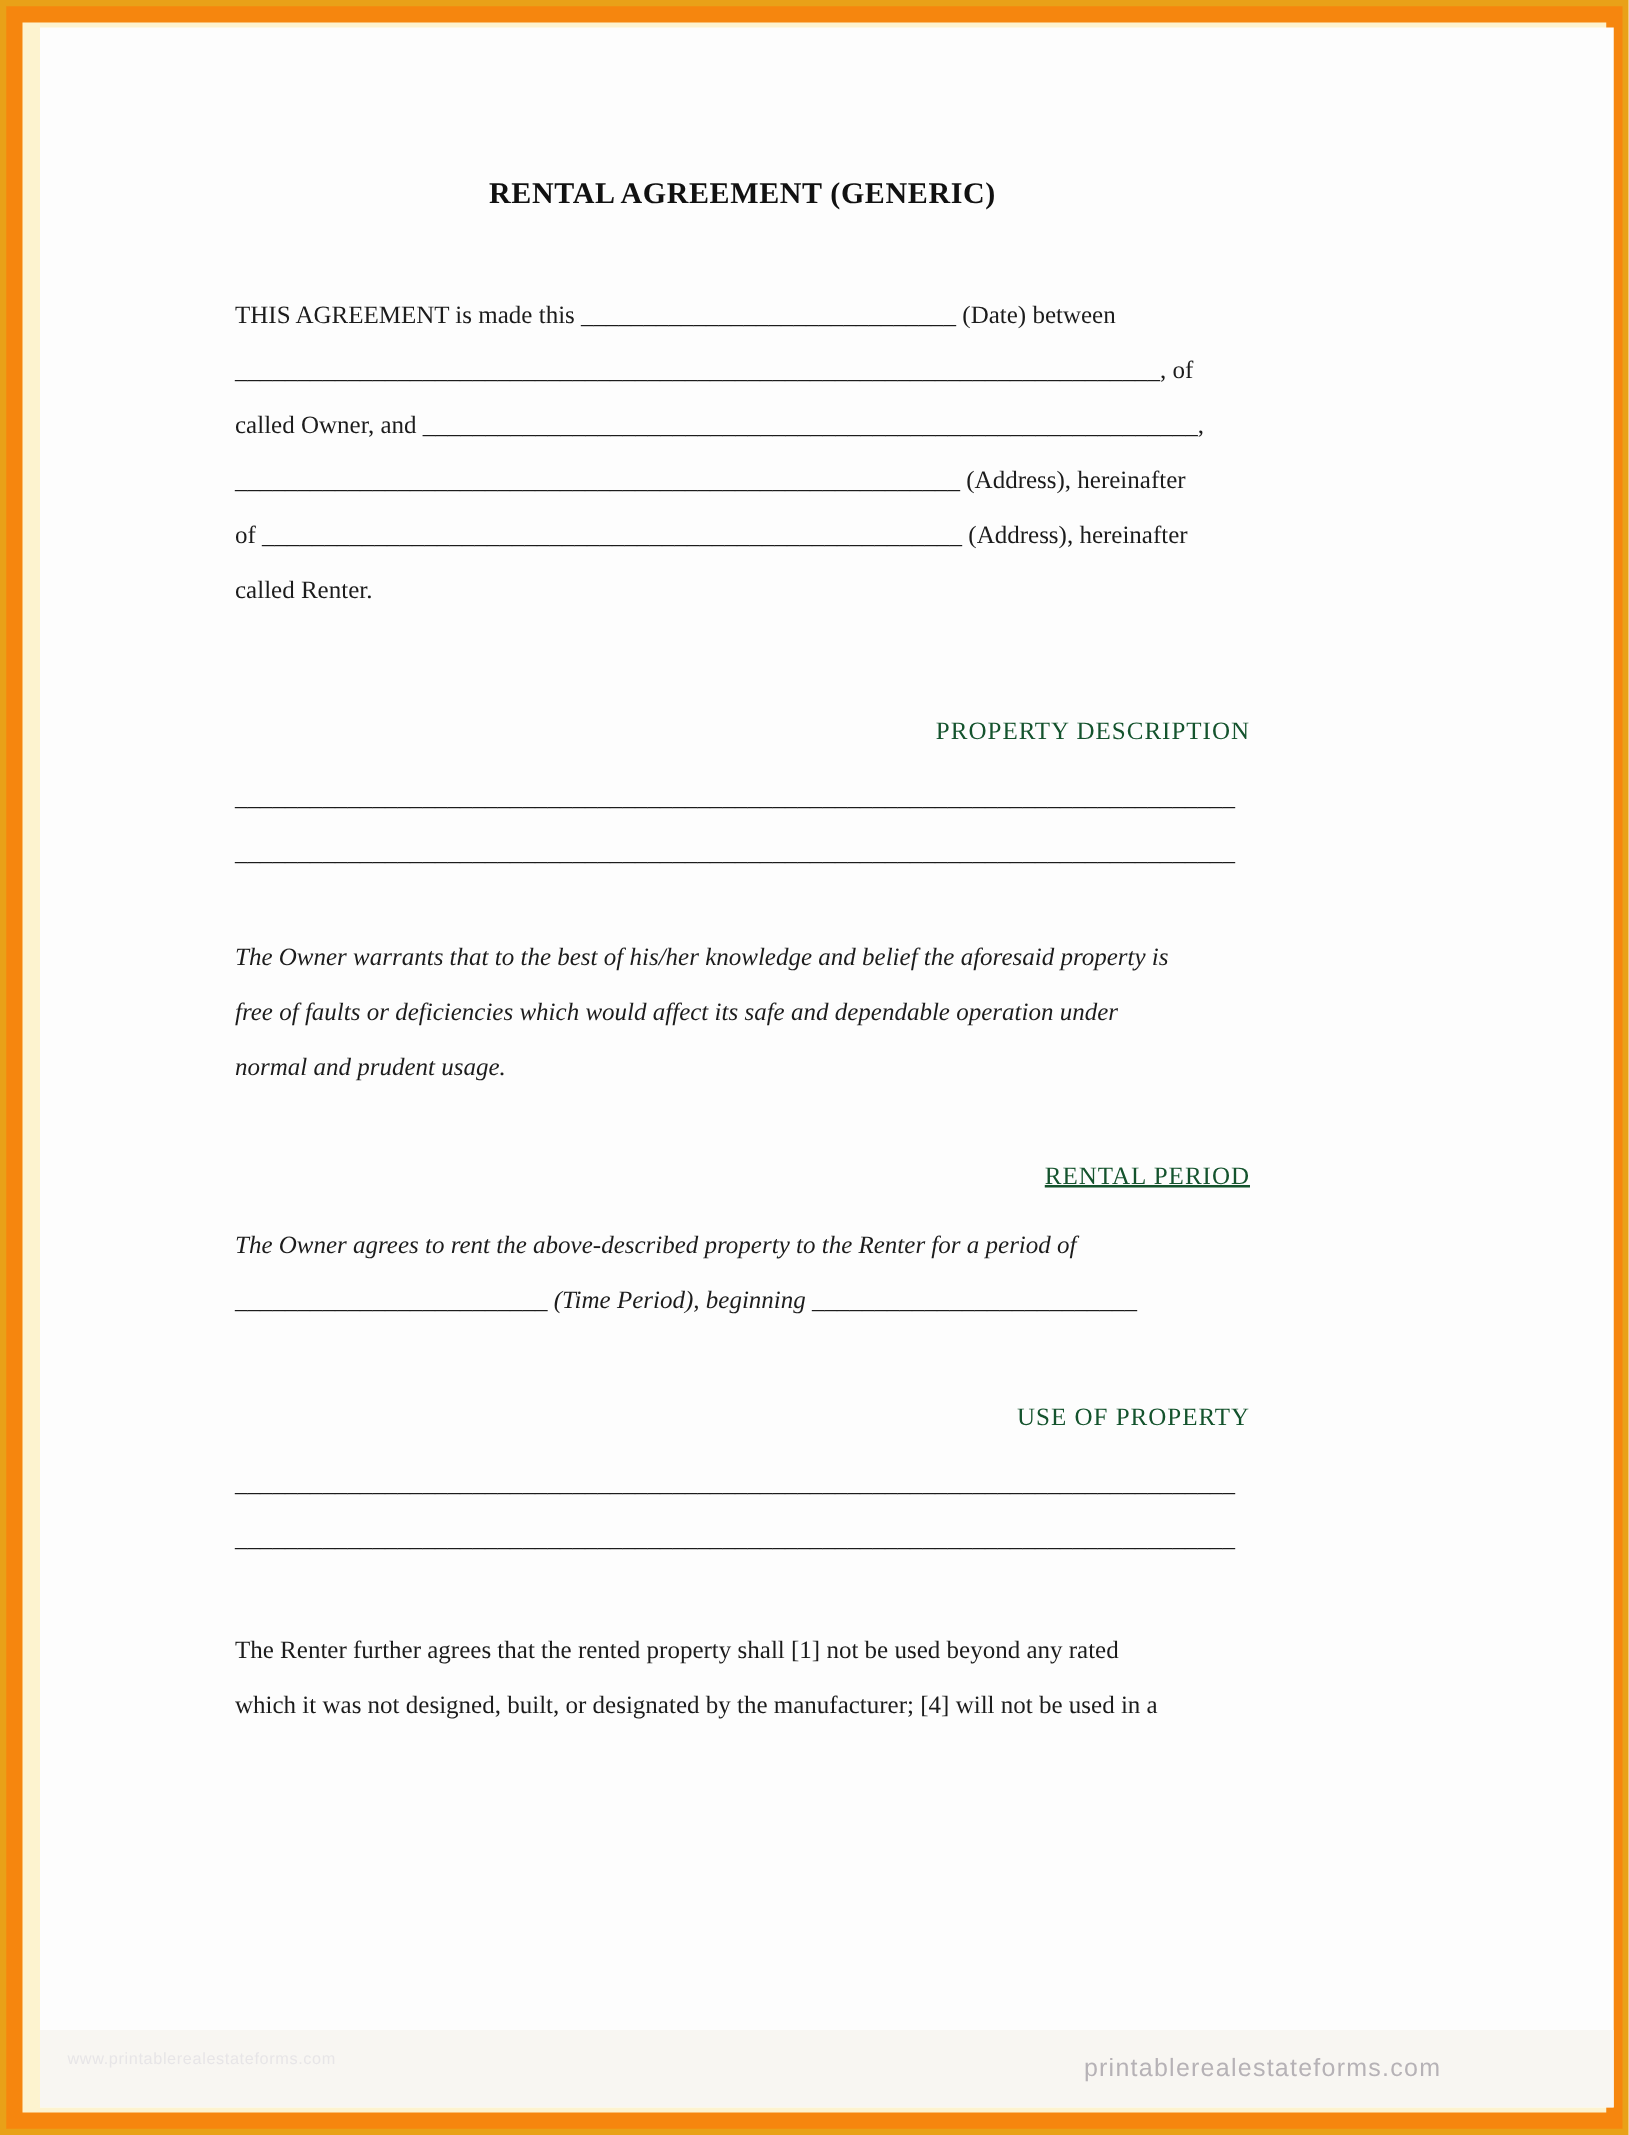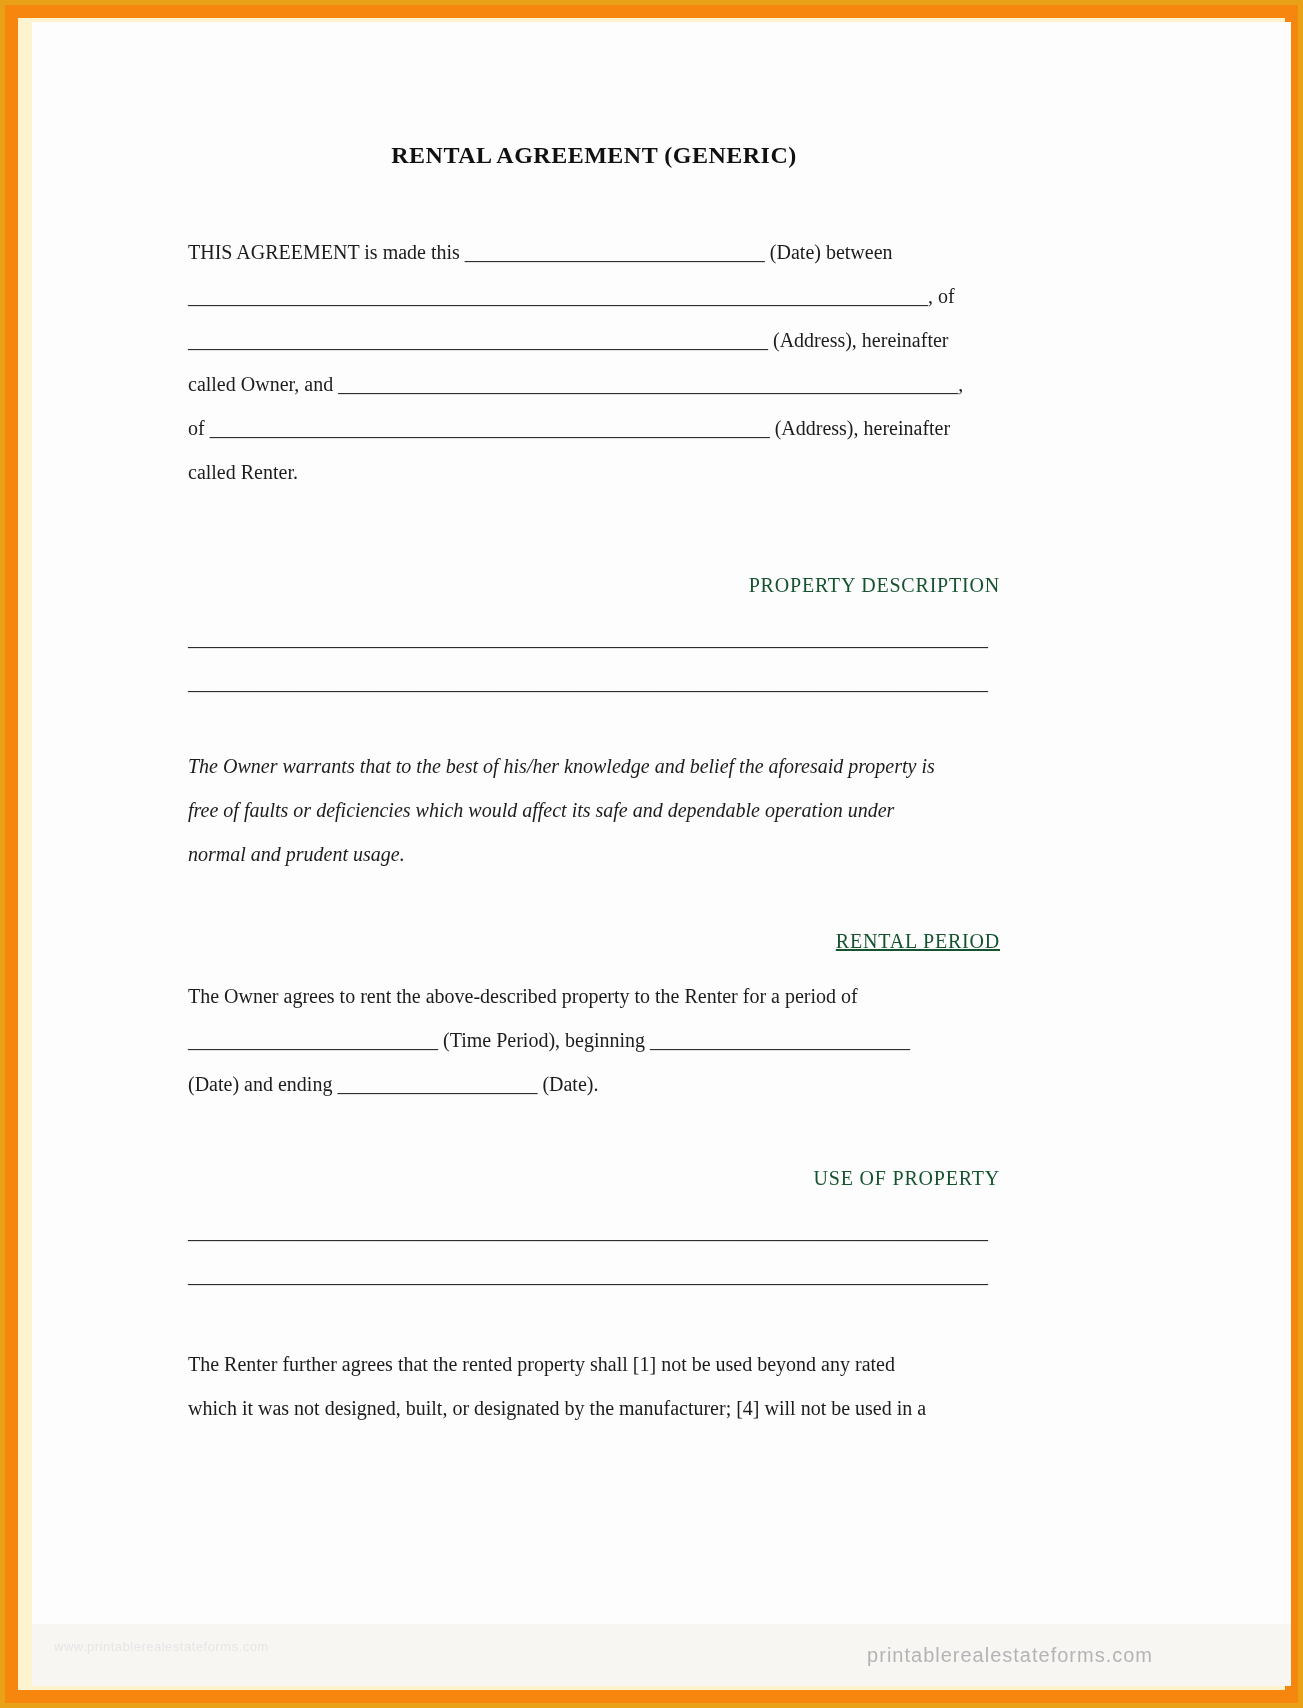--- a/index.html
+++ b/index.html
@@ -62,21 +62,21 @@
     line-height: 34px;
     margin: 0;
     color: #14532d;
     text-align: right;
   }
   .para { margin: 0; }
   .h-property { margin-top: 74px; }
   .blanks-property { margin-top: 14px; }
   .para-warranty { margin-top: 40px; font-style: italic; }
   .h-rental { margin-top: 48px; text-decoration: underline; }
-  .para-rental { margin-top: 16px; }
+  .para-rental { margin-top: 16px; font-style: italic; }
   .h-use { margin-top: 55px; }
   .blanks-use { margin-top: 14px; }
   .para-terms { margin-top: 45px; }
 
   .footer-band {
     position: absolute;
     left: 0; right: 0; bottom: 0;
     height: 62px;
     background: #f8f6f2;
   }
@@ -105,22 +105,22 @@
     <div class="frame-inner">
       <div class="page">
 
         <div class="content">
 
           <h1 class="doc-title">RENTAL AGREEMENT (GENERIC)</h1>
 
           <div class="para para-intro">
             <div class="line">THIS AGREEMENT is made this ______________________________ (Date) between</div>
             <div class="line">__________________________________________________________________________, of</div>
+            <div class="line">called Owner, and ______________________________________________________________,</div>
             <div class="line">__________________________________________________________ (Address), hereinafter</div>
-            <div class="line">called Owner, and ______________________________________________________________,</div>
             <div class="line">of ________________________________________________________ (Address), hereinafter</div>
             <div class="line">called Renter.</div>
           </div>
 
           <h2 class="heading h-property">PROPERTY DESCRIPTION</h2>
 
           <div class="para blanks-property">
             <div class="line">________________________________________________________________________________</div>
             <div class="line">________________________________________________________________________________</div>
           </div>
@@ -129,21 +129,20 @@
             <div class="line">The Owner warrants that to the best of his/her knowledge and belief the aforesaid property is</div>
             <div class="line">free of faults or deficiencies which would affect its safe and dependable operation under</div>
             <div class="line">normal and prudent usage.</div>
           </div>
 
           <h2 class="heading h-rental">RENTAL PERIOD</h2>
 
           <div class="para para-rental">
             <div class="line">The Owner agrees to rent the above-described property to the Renter for a period of</div>
             <div class="line">_________________________ (Time Period), beginning __________________________</div>
-            <div class="line">(Date) and ending ____________________ (Date).</div>
           </div>
 
           <h2 class="heading h-use">USE OF PROPERTY</h2>
 
           <div class="para blanks-use">
             <div class="line">________________________________________________________________________________</div>
             <div class="line">________________________________________________________________________________</div>
           </div>
 
           <div class="para para-terms">

